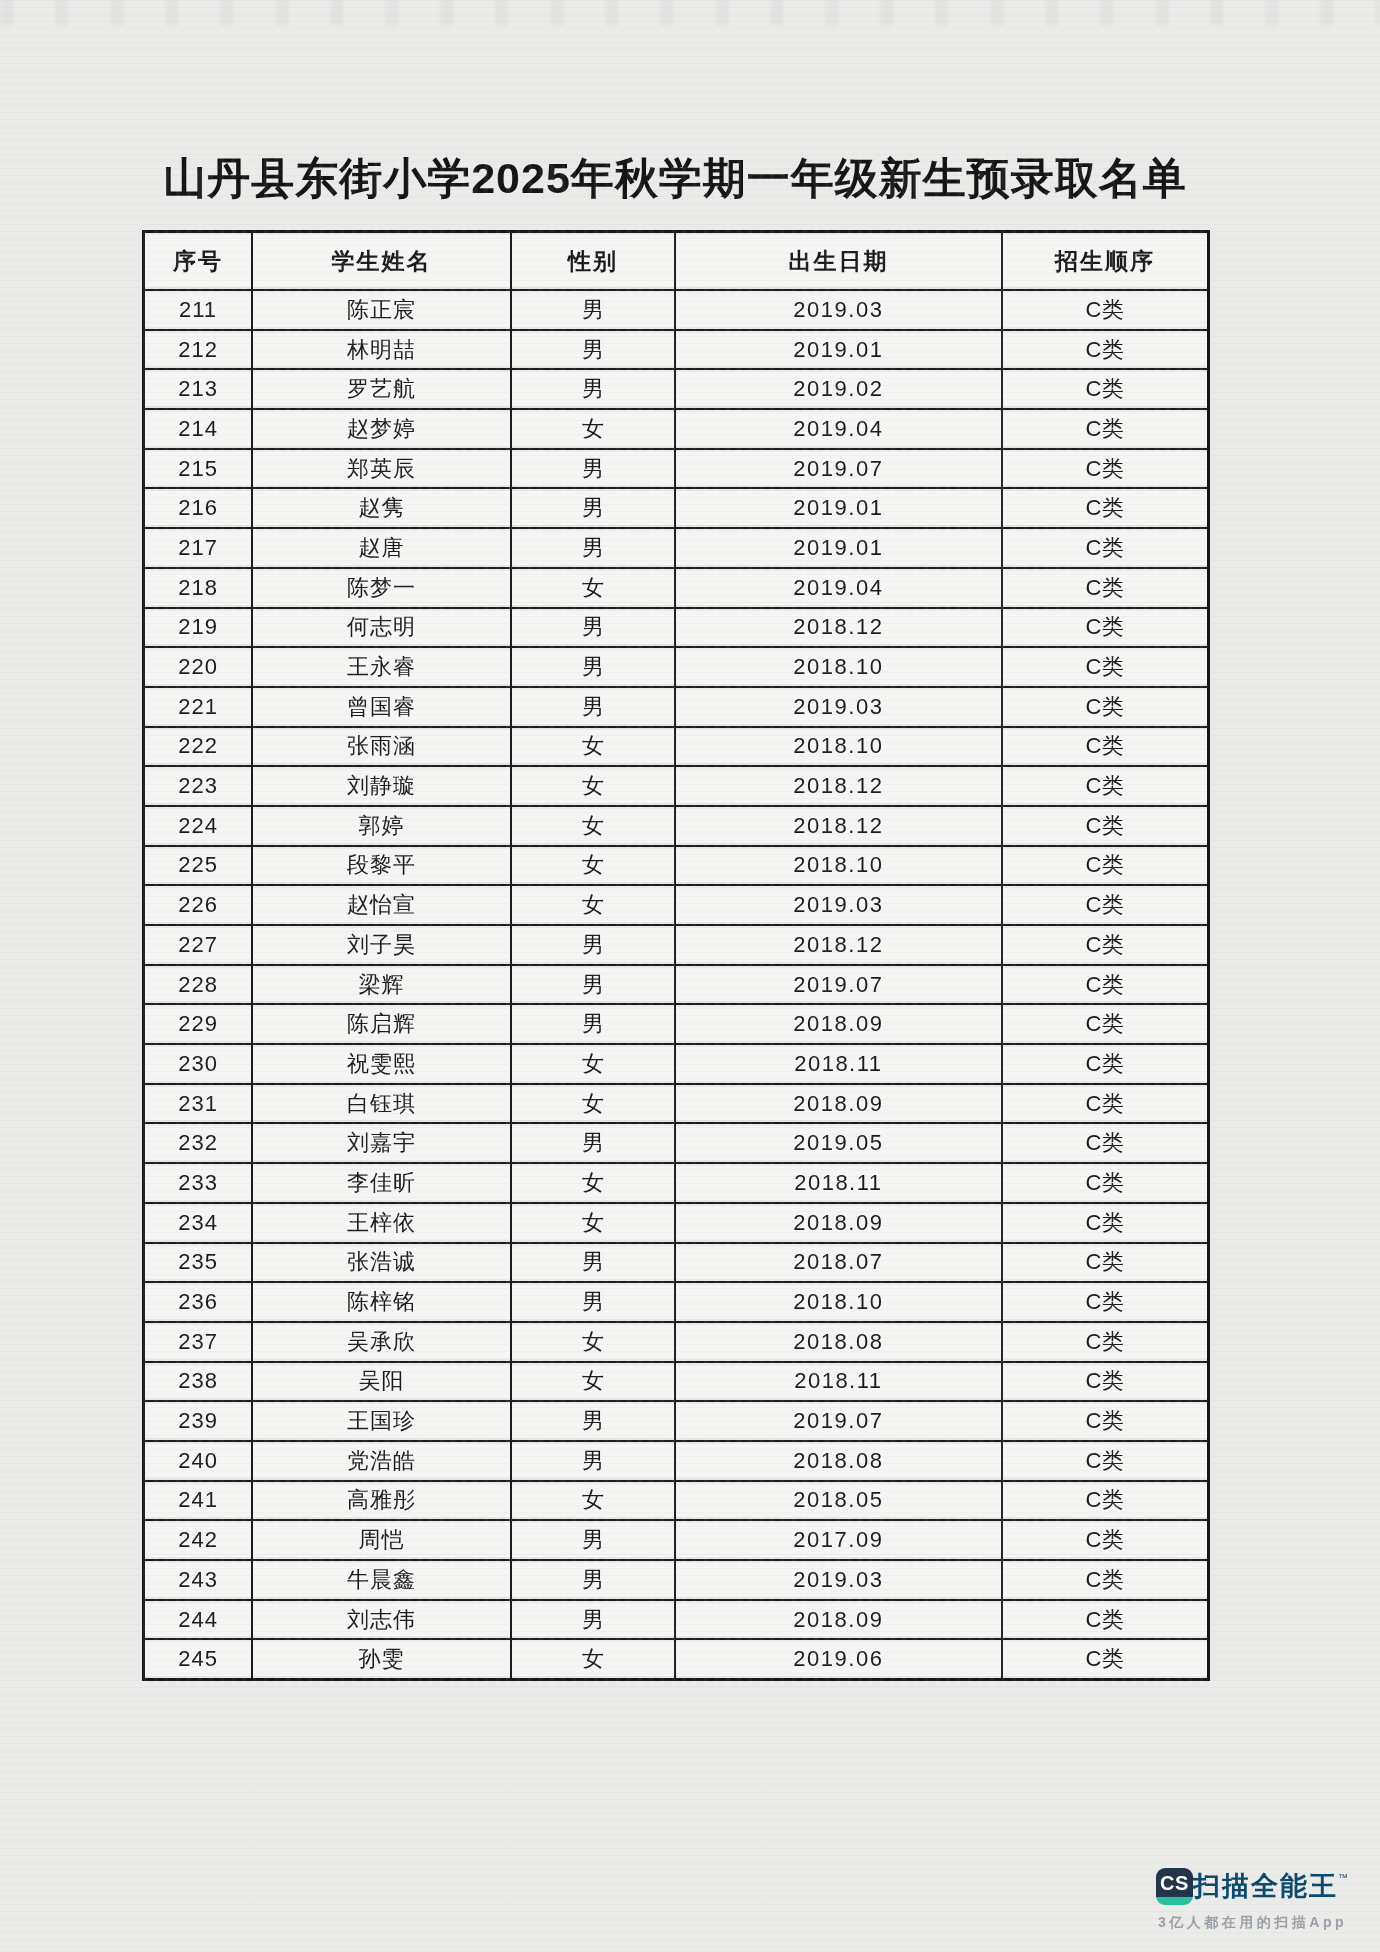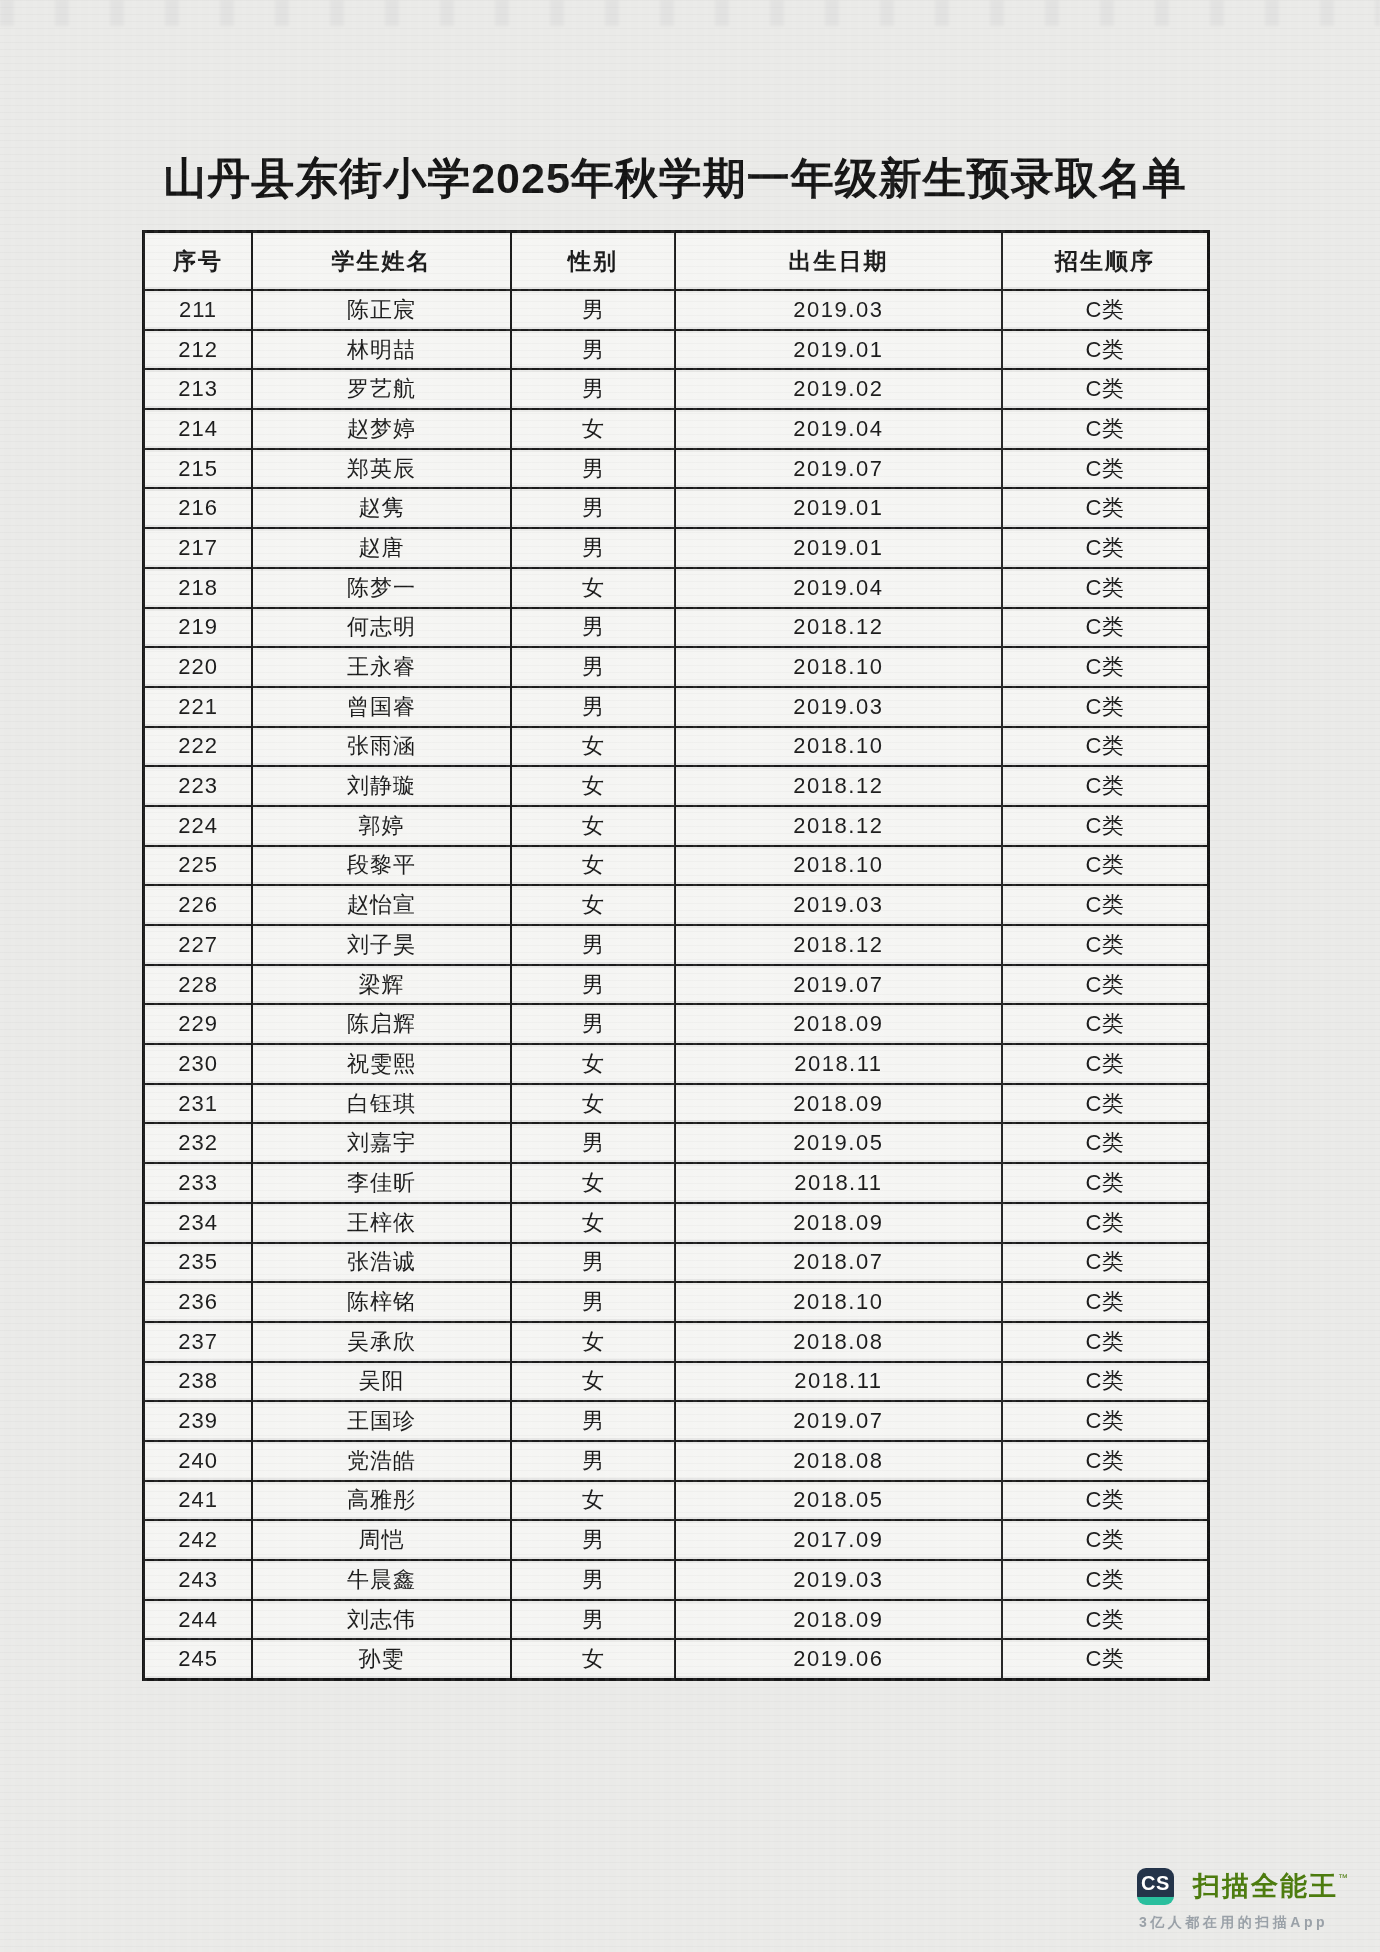--- a/index.html
+++ b/index.html
@@ -85,41 +85,41 @@
 
   .watermark {
     position: absolute;
     right: 30px;
     bottom: 20px;
     z-index: 6;
   }
   .wm-row {
     display: flex;
     align-items: center;
-    gap: 19px;
+    gap: 0;
   }
   .cs-logo {
     width: 37px;
     height: 37px;
     border-radius: 9px;
     background: linear-gradient(180deg, var(--navy, #24344a) 0 79%, var(--teal, #2abf9e) 79% 100%);
     color: #ffffff;
     font-weight: 700;
     font-size: 20px;
     display: flex;
     align-items: center;
     justify-content: center;
     box-sizing: border-box;
     padding-bottom: 7px;
     letter-spacing: 0.5px;
   }
   .wm-name {
     font-size: 27px;
     font-weight: 700;
-    color: #4d7c0f;
+    color: #0c4a6e;
     letter-spacing: 2px;
     line-height: 1;
     text-align: right;
   }
   .wm-name sup {
     font-size: 10px;
     font-weight: 400;
     vertical-align: top;
   }
   .wm-tagline {

